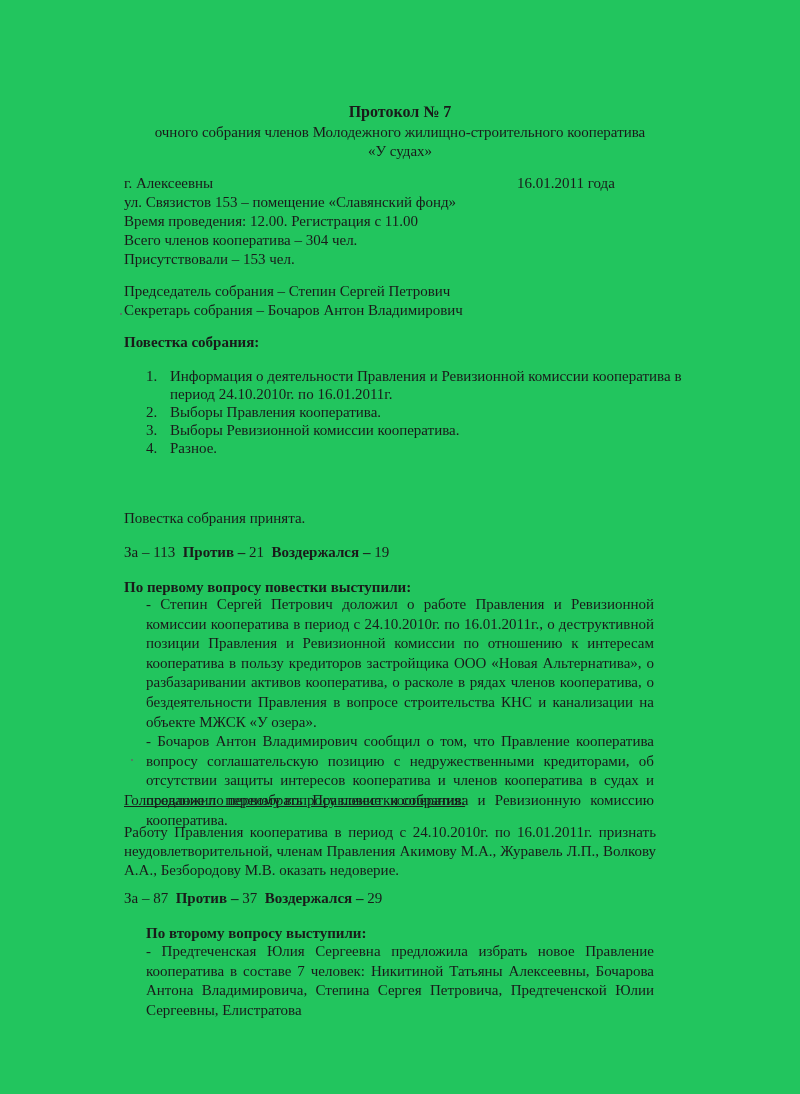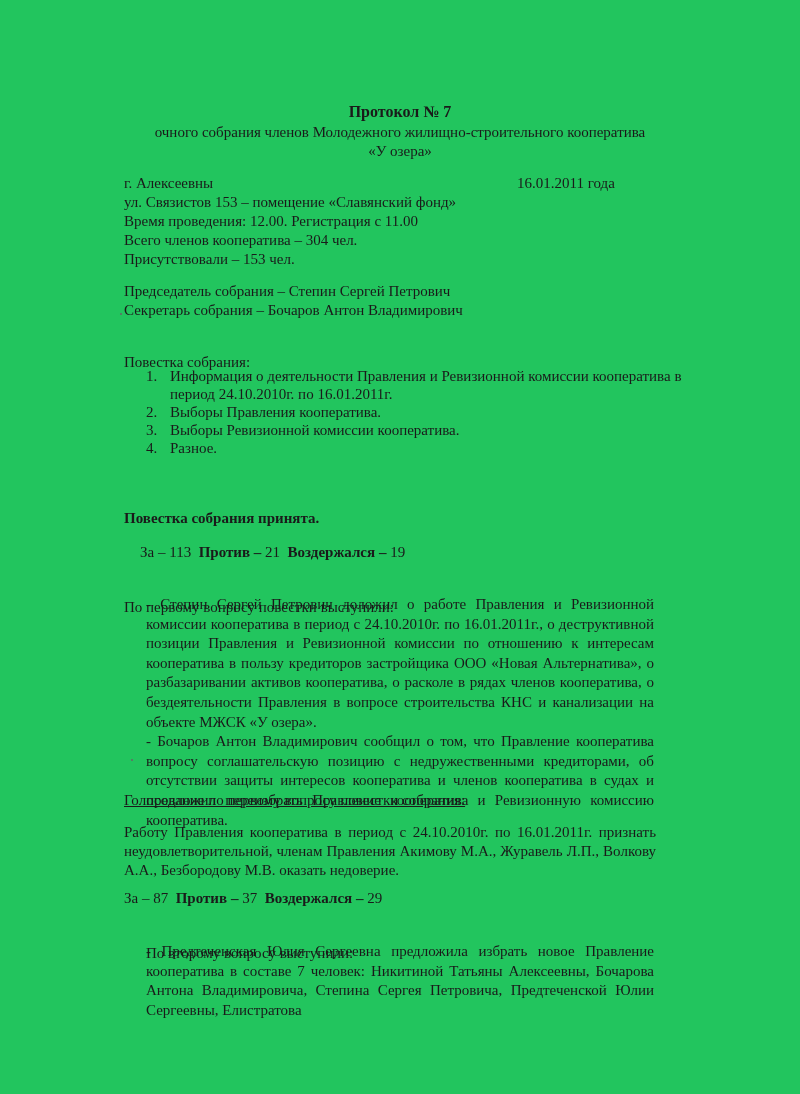--- a/index.html
+++ b/index.html
@@ -17,21 +17,21 @@
       font-size: 15px;
     }
     .page {
       position: absolute;
       left: 0; top: 0;
       width: 800px; height: 1094px;
       background: #22c55e;
     }
     .abs { position: absolute; white-space: nowrap; }
     .center { text-align: center; left: 0; width: 800px; }
-    .bold { font-weight: normal; margin-top: 20px; }
+    .bold { font-weight: bold; }
     .u { text-decoration: underline; }
     .title { font-size: 16px; font-weight: bold; top: 103px; }
     .subtitle { font-size: 15px; top: 124px; }
     .subtitle2 { font-size: 15px; top: 143px; }
     .line { font-size: 15px; line-height: 18px; }
     .justify {
       position: absolute;
       text-align: justify;
       text-align-last: left;
       font-size: 15px;
@@ -60,21 +60,21 @@
       border-radius: 1px;
     }
   </style>
 </head>
 <body>
 
 <div class="page">
 
   <div class="abs center title">Протокол № 7</div>
   <div class="abs center subtitle">очного собрания членов Молодежного жилищно-строительного кооператива</div>
-  <div class="abs center subtitle2">«У озера»</div>
+  <div class="abs center subtitle2">«У судах»</div>
 
   <div class="abs line" style="left:124px; top:174px;">г. Алексеевны</div>
   <div class="abs line" style="left:517px; top:174px;">16.01.2011 года</div>
   <div class="abs line" style="left:124px; top:193px;">ул. Связистов 153 – помещение «Славянский фонд»</div>
   <div class="abs line" style="left:124px; top:212px;">Время проведения: 12.00. Регистрация с 11.00</div>
   <div class="abs line" style="left:124px; top:231px;">Всего членов кооператива – 304 чел.</div>
   <div class="abs line" style="left:124px; top:250px;">Присутствовали – 153 чел.</div>
 
   <div class="abs line" style="left:124px; top:282px;">Председатель собрания – Степин Сергей Петрович</div>
   <div class="abs line" style="left:124px; top:301px;">Секретарь собрания – Бочаров Антон Владимирович</div>
@@ -95,23 +95,23 @@
   </div>
   <div class="ol-item" style="top:421px;">
     <span class="ol-num">3.</span>
     <span class="ol-text">Выборы Ревизионной комиссии кооператива.</span>
   </div>
   <div class="ol-item" style="top:439px;">
     <span class="ol-num">4.</span>
     <span class="ol-text">Разное.</span>
   </div>
 
-  <div class="abs line" style="left:124px; top:509px;font-weight:bold;">Повестка собрания принята.</div>
+  <div class="abs line" style="left:124px; top:509px;">Повестка собрания принята.</div>
 
-  <div class="abs line vote-row" style="left:140px; top:543px;">
+  <div class="abs line vote-row" style="left:124px; top:543px;">
     <span>За</span><span> – </span><span>113</span>&nbsp;
     <span class="lbl">Против</span><span class="lbl"> – </span><span>21</span>&nbsp;
     <span class="lbl">Воздержался</span><span class="lbl"> – </span><span>19</span>
   </div>
 
   <div class="abs line bold" style="left:124px; top:578px;">По первому вопросу повестки выступили:</div>
 
   <div class="speech" style="top:595px;">
     <p>- Степин Сергей Петрович доложил о работе Правления и Ревизионной комиссии кооператива в период с 24.10.2010г. по 16.01.2011г., о деструктивной позиции Правления и Ревизионной комиссии по отношению к интересам кооператива в пользу кредиторов застройщика ООО «Новая Альтернатива», о разбазаривании активов кооператива, о расколе в рядах членов кооператива, о бездеятельности Правления в вопросе строительства КНС и канализации на объекте МЖСК «У озера».</p>
     <p>- Бочаров Антон Владимирович сообщил о том, что Правление кооператива вопросу соглашательскую позицию с недружественными кредиторами, об отсутствии защиты интересов кооператива и членов кооператива в судах и предложил переизбрать Правление кооператива и Ревизионную комиссию кооператива.</p>

